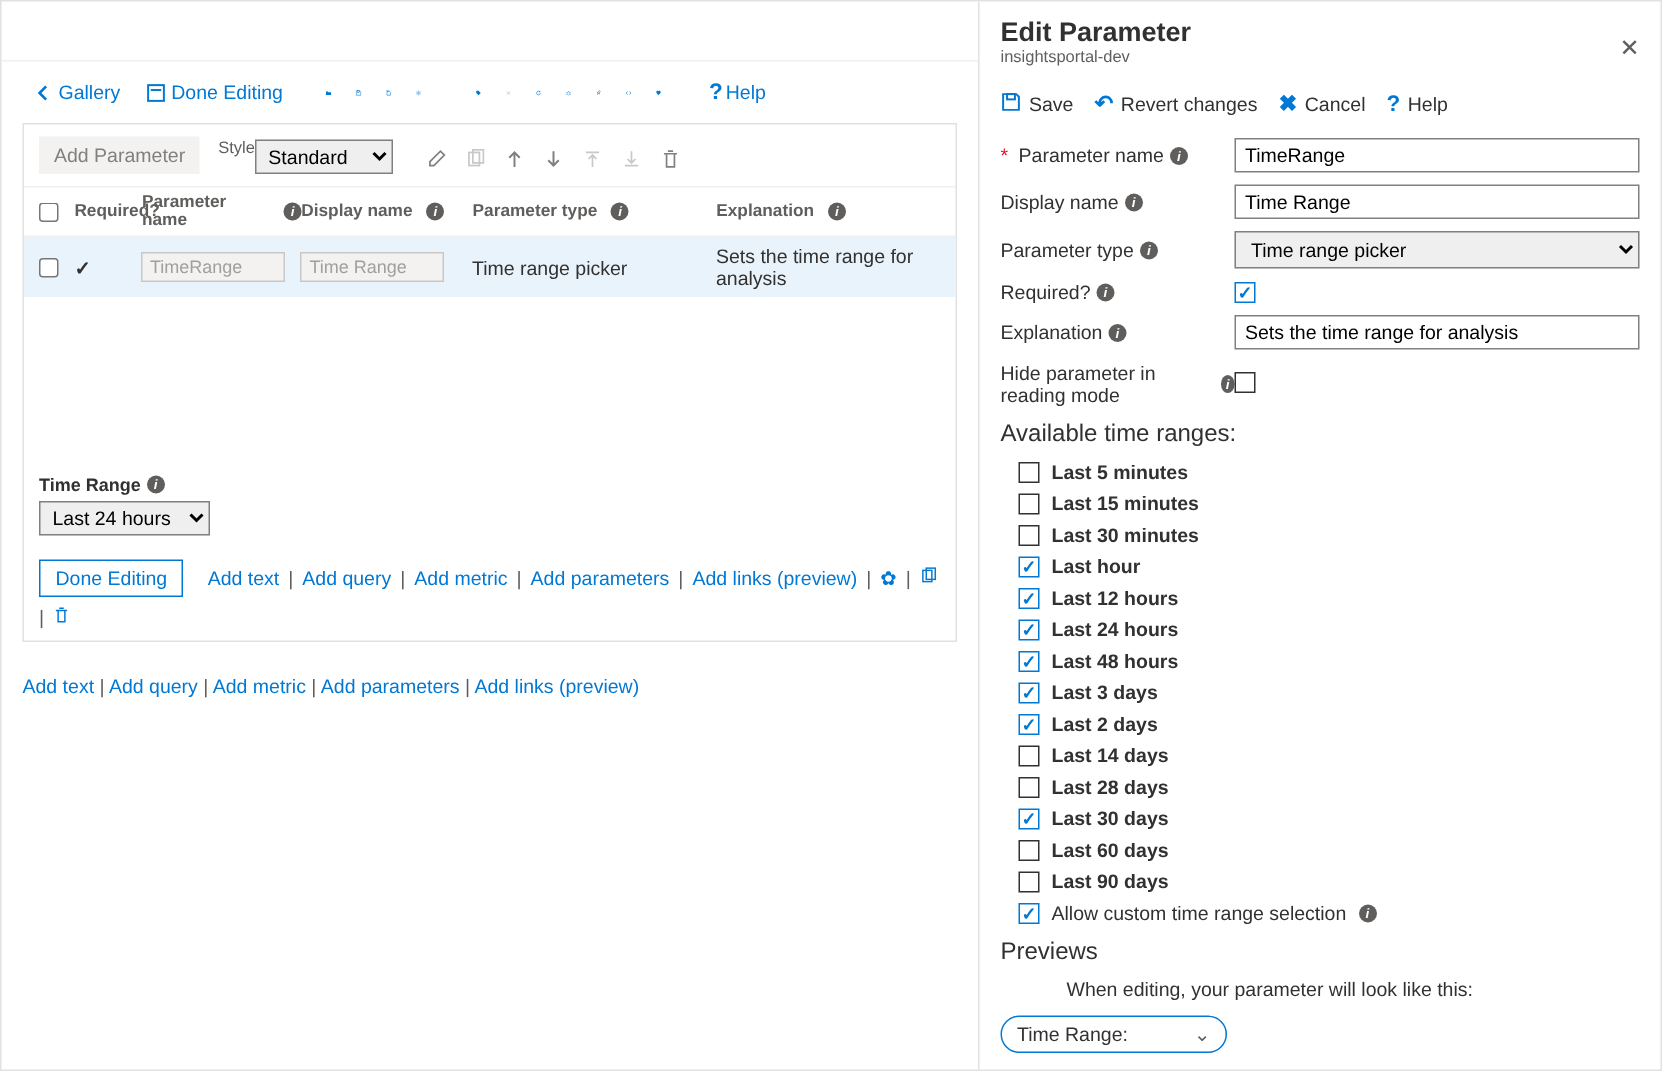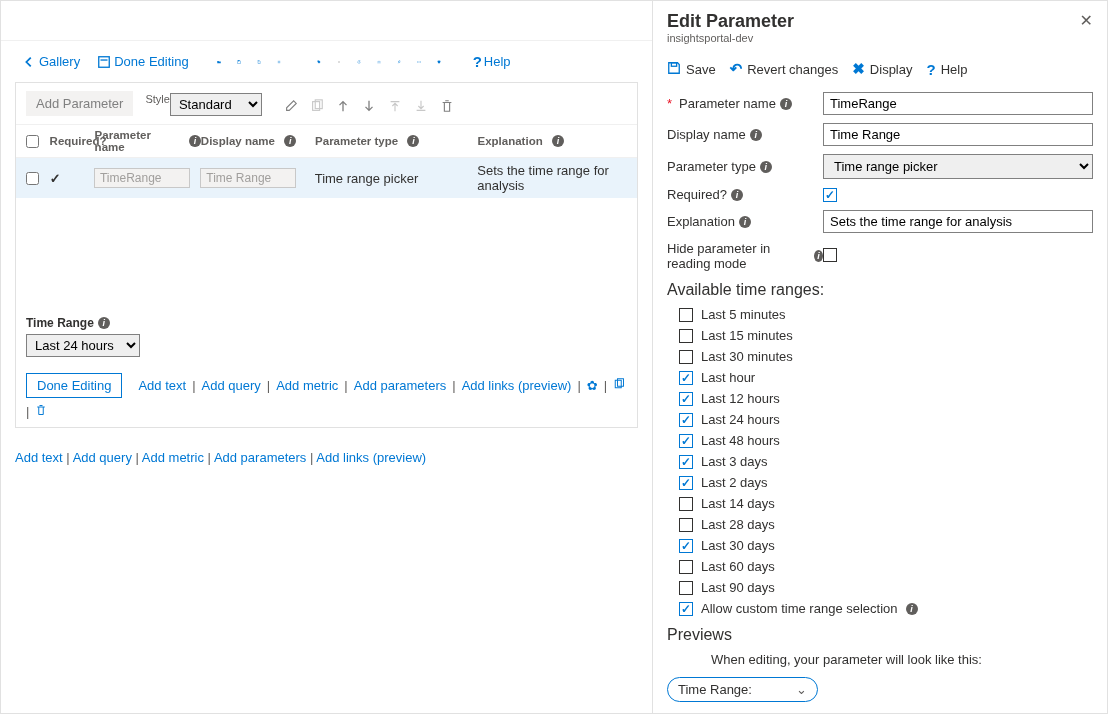--- a/index.html
+++ b/index.html
@@ -34,39 +34,39 @@
 .empty-space { height: 110px; }
 .time-range-block { padding: 8px 10px; }
 .tr-label { font-size: 12px; font-weight: 600; display: flex; align-items: center; gap: 4px; }
 .tr-select { width: 114px; padding: 2px 4px; border: 1px solid #808080; margin-top: 4px; font-size: 13px; }
 .action-row { display: flex; align-items: center; gap: 6px; padding: 8px 10px; flex-wrap: wrap; }
 .done-btn { padding: 4px 10px; border: 1px solid #0078d4; color: #0078d4; cursor: pointer; font-size: 13px; }
 .link { color: #0078d4; cursor: pointer; }
 .sep { color: #605e5c; }
 .bottom-links { padding: 12px 14px; }
 
-.rp-header { display: flex; justify-content: space-between; align-items: flex-start; margin-bottom: 2px; }
+.rp-header { display: flex; justify-content: space-between; align-items: center; margin-bottom: 2px; }
 .rp-title { font-size: 18px; font-weight: 600; }
 .rp-close { font-size: 16px; cursor: pointer; color: #605e5c; }
 .rp-sub { font-size: 11px; color: #605e5c; margin-bottom: 8px; }
 .rp-toolbar { display: flex; align-items: center; gap: 14px; padding: 6px 0; border-bottom: none; margin-bottom: 8px; }
 .rp-tbtn { display: inline-flex; align-items: center; gap: 5px; cursor: pointer; color: #323130; }
 .rp-tbtn .ic { color: #0078d4; font-weight: bold; }
 .form-row { display: flex; align-items: center; margin-bottom: 8px; }
 .form-label { width: 156px; display: flex; align-items: center; gap: 4px; font-size: 13px; }
 .form-field { flex: 1; }
 .form-field input[type=text] { width: 100%; padding: 3px 6px; border: 1px solid #808080; font-size: 13px; }
 .form-field select { width: 100%; padding: 3px 6px; border: 1px solid #808080; font-size: 13px; }
 .req-star { color: #e81123; margin-right: 3px; }
 .info-icon { width: 12px; height: 12px; border-radius: 50%; background: #605e5c; color: #fff; display: inline-flex; align-items: center; justify-content: center; font-size: 9px; font-style: italic; font-weight: bold; }
 .cb { width: 14px; height: 14px; border: 1px solid #323130; display: inline-flex; align-items: center; justify-content: center; cursor: pointer; }
 .cb.checked { background: #fff; border-color: #0078d4; }
 .cb.checked::after { content: '✓'; color: #0078d4; font-size: 12px; font-weight: bold; }
 .section-title { font-size: 16px; font-weight: 400; margin: 10px 0 8px 0; }
-.time-list { margin-left: 12px; }
+.time-list { margin-left: 12px; font-weight: bold; }
 .time-item { display: flex; align-items: center; gap: 8px; margin-bottom: 6px; }
 .preview-text { font-size: 13px; color: #323130; margin-bottom: 10px; margin-left: 44px; }
 .preview-dd { display: inline-flex; align-items: center; border: 1px solid #0078d4; border-radius: 18px; padding: 4px 10px; gap: 44px; }
 .preview-dd .chev { color: #605e5c; }
 svg { pointer-events: none; }
 input[type=checkbox] { width: 13px; height: 13px; cursor: pointer; }
 </style>
 </head>
 <body>
 
@@ -278,21 +278,21 @@
               <rect x="5" y="2" width="6" height="4" stroke="#0078d4" stroke-width="1.5" fill="none"></rect>
             </svg></span>
           <span>Save</span>
         </span>
       <span class="rp-tbtn">
           <span class="ic" style="font-size:15px">↶</span>
           <span>Revert changes</span>
         </span>
       <span class="rp-tbtn">
           <span class="ic" style="font-size:15px">✖</span>
-          <span>Display</span>
+          <span>Cancel</span>
         </span>
       <span class="rp-tbtn">
           <span class="ic" style="font-size:15px">?</span>
           <span>Help</span>
         </span>
     </div>
 
     <div class="form-row">
       <div class="form-label">
           <span class="req-star">*</span>

